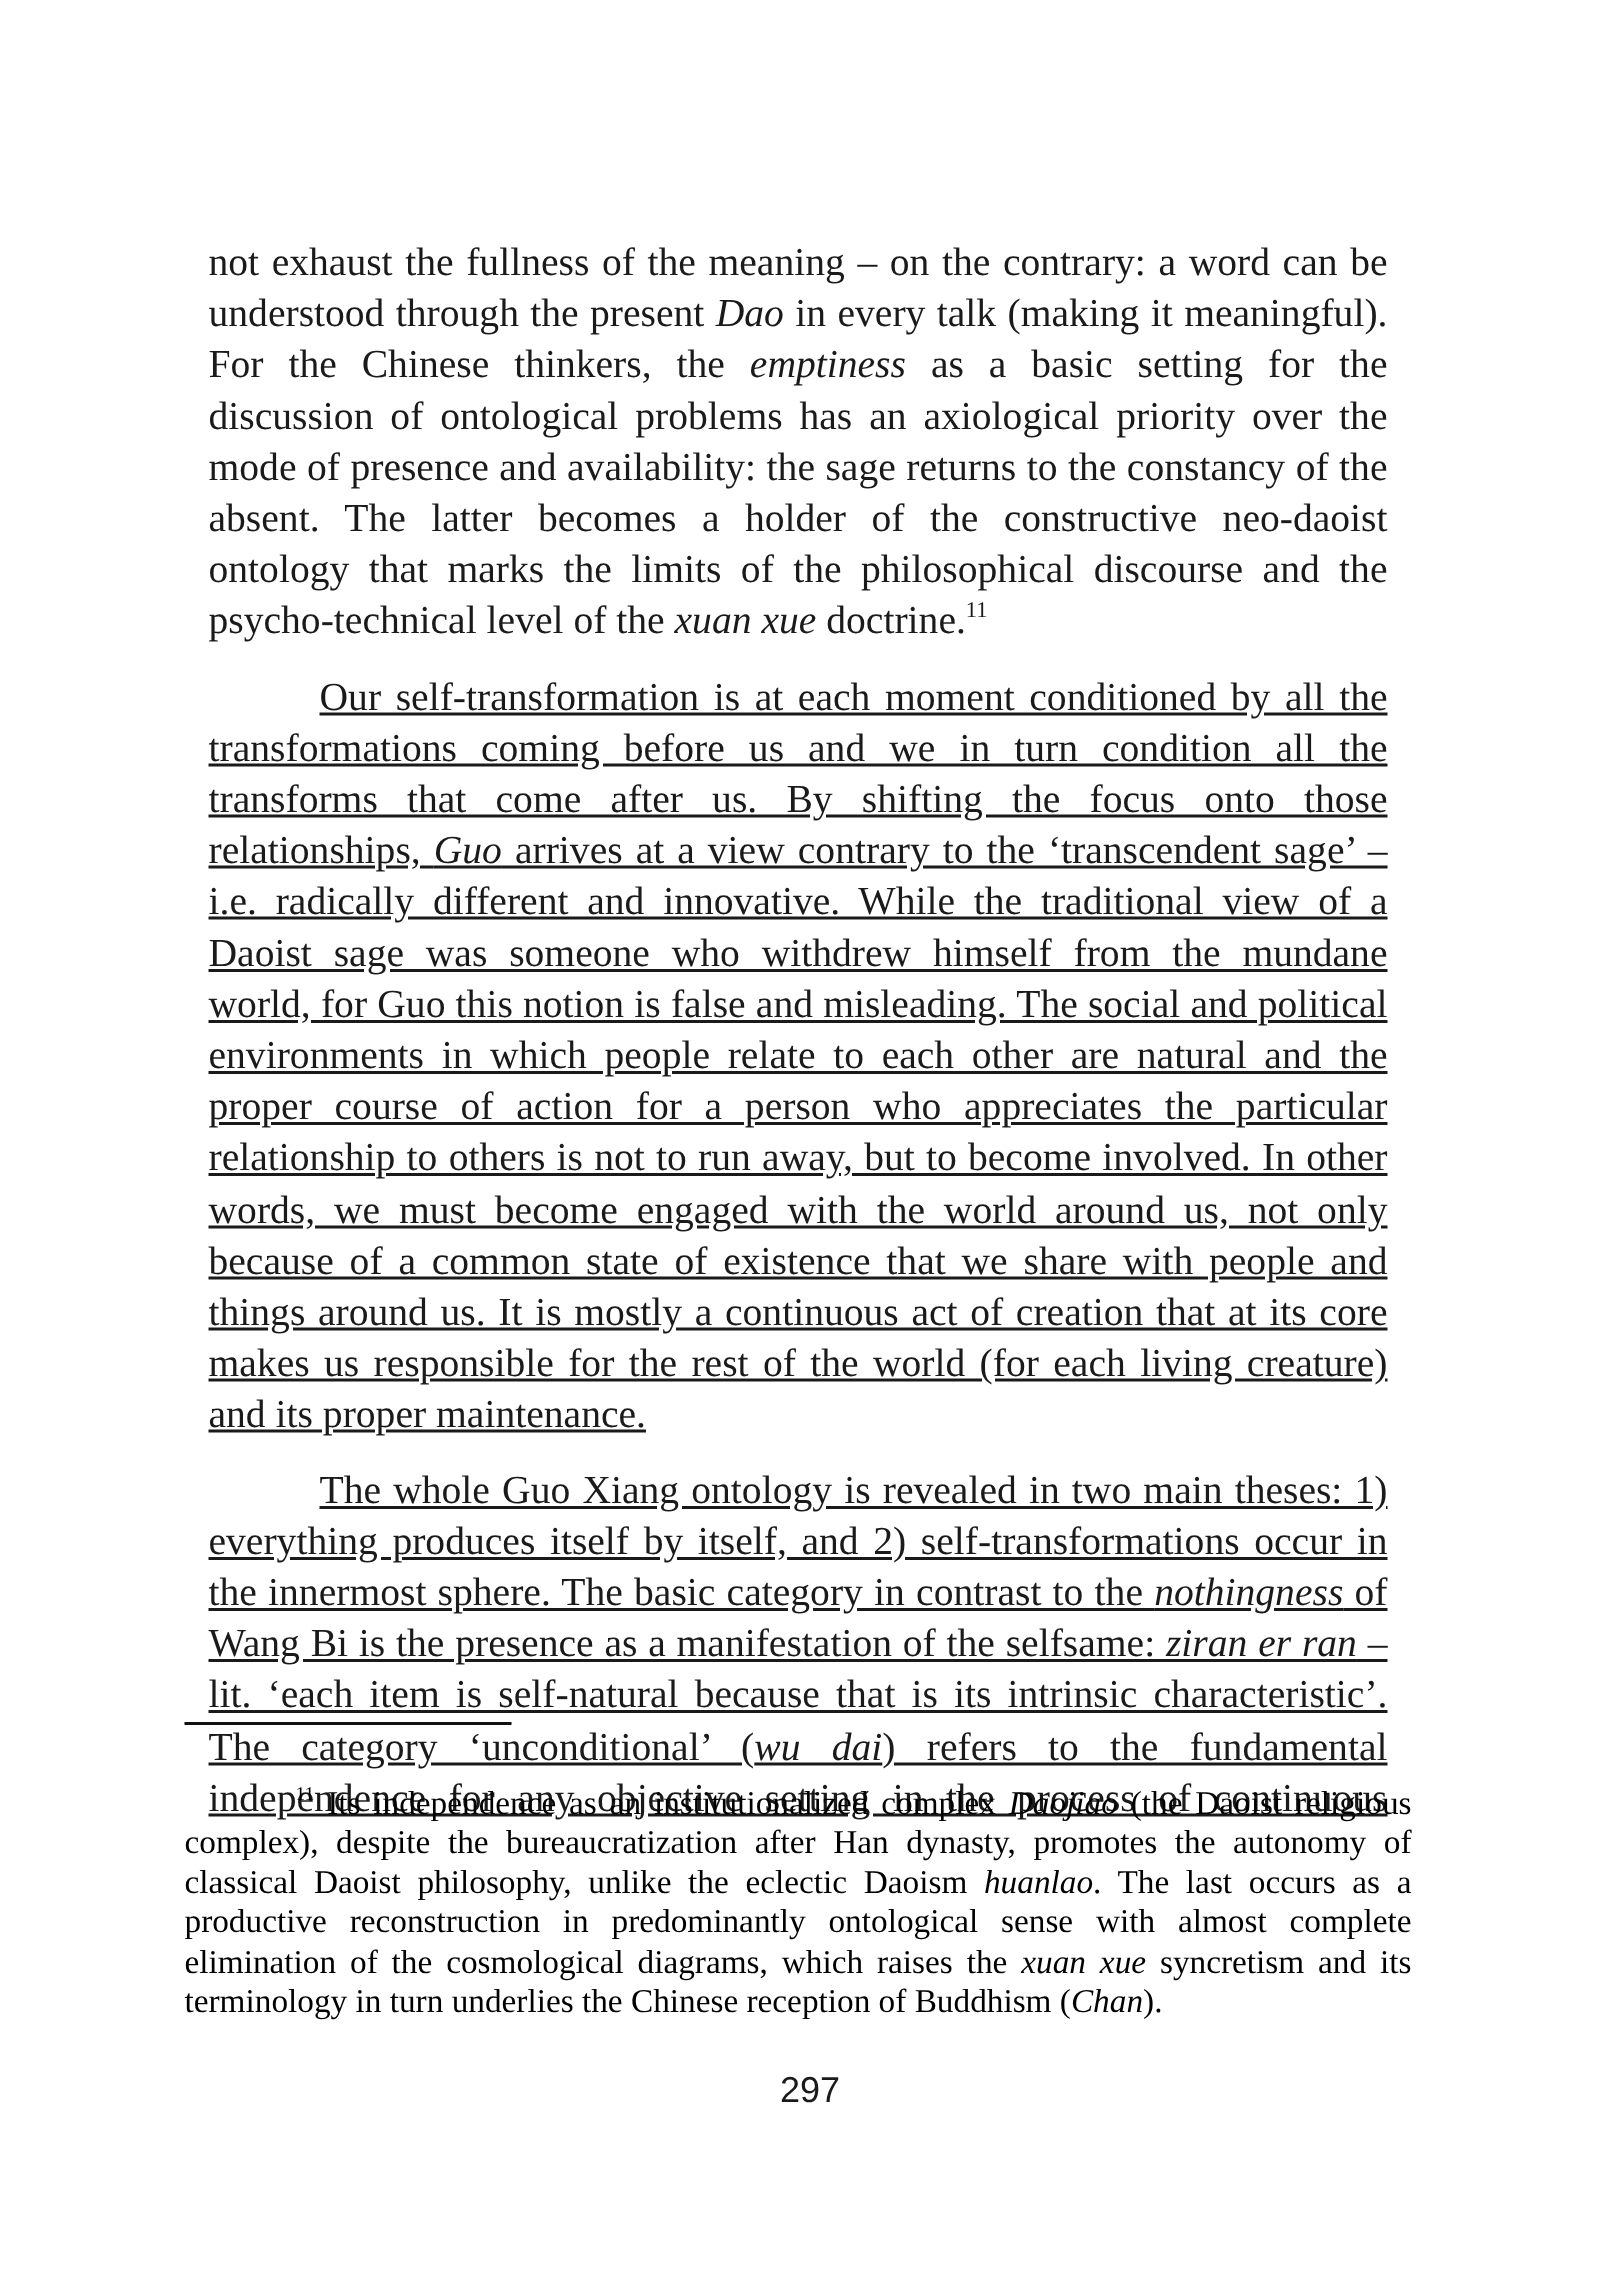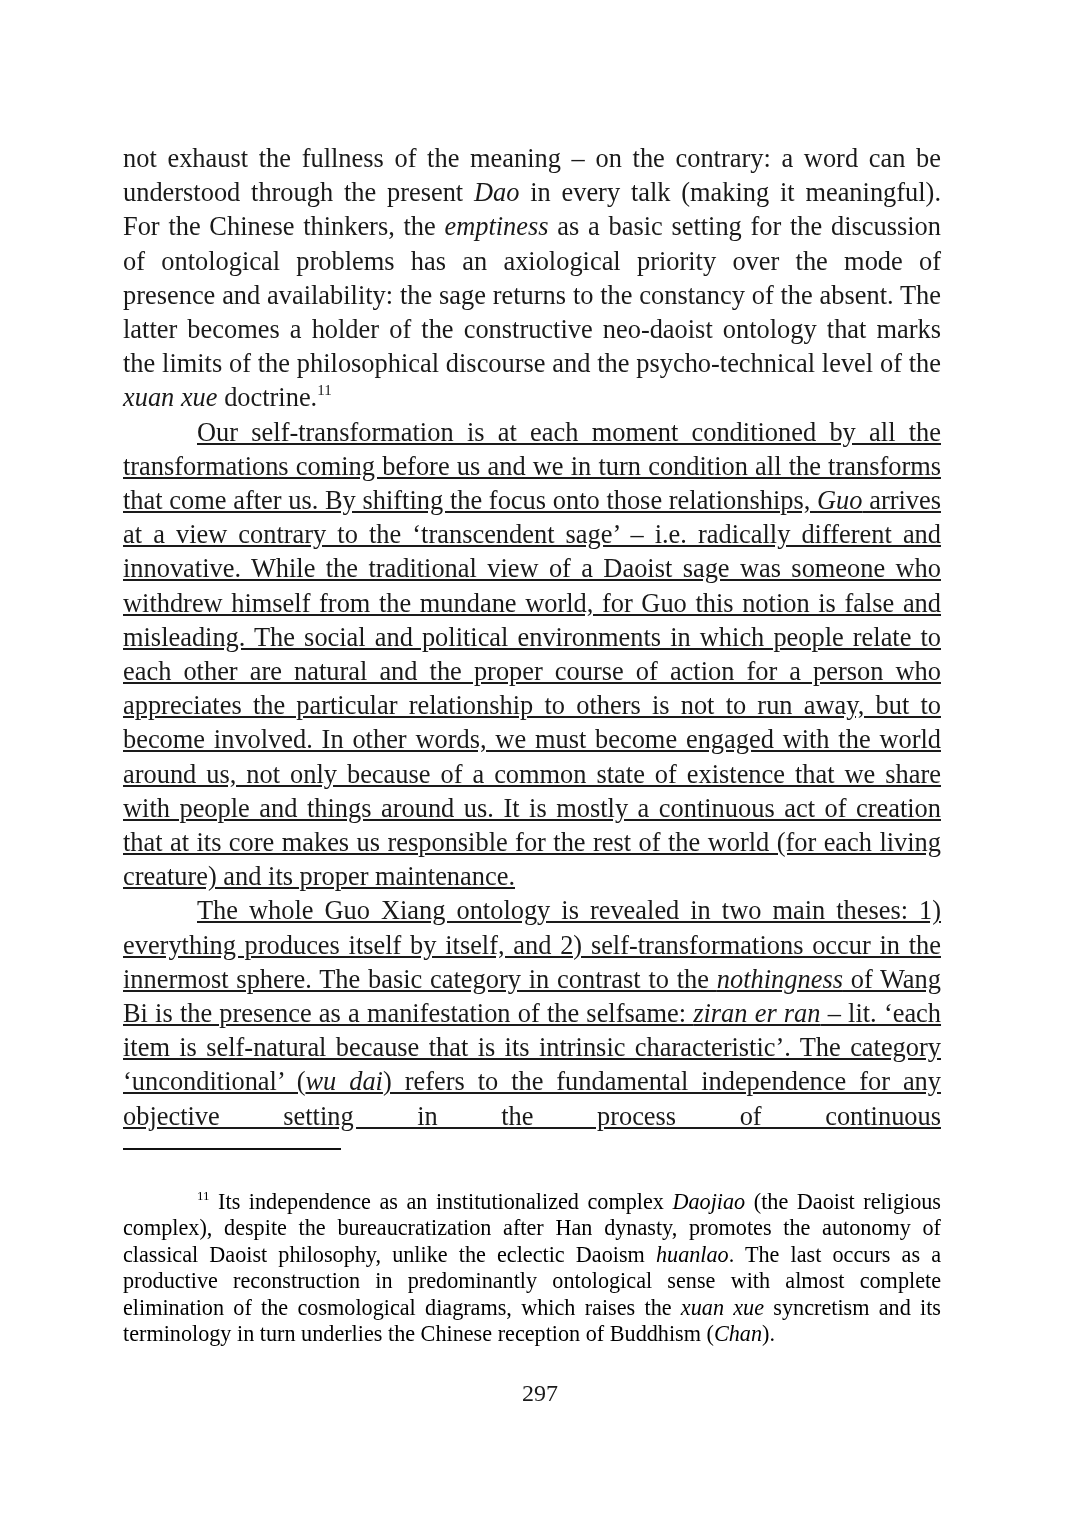--- a/index.html
+++ b/index.html
@@ -6,40 +6,40 @@
   body { width: 1080px; height: 1530px; position: relative; overflow: hidden; }
   .page {
     position: absolute; left: 123px; top: 141px; width: 818px;
     font-family: "Liberation Serif", "DejaVu Serif", serif;
     color: #1a1a1a;
   }
   .body-text {
     font-size: 26.4px; line-height: 34.2px;
     text-align: justify; margin: 0;
   }
-  .body-text p { margin: 0; text-align: justify; }
+  .body-text p { margin: 16px; text-align: justify; }
   .body-text p.indent { text-indent: 74px; text-decoration: underline; }
   .body-text .nowrap-last { text-align-last: left; }
   sup.fn-ref { font-size: 15px; line-height: 0; vertical-align: 11px; }
   .fn-rule {
     position: absolute; left: 123px; top: 1148px; width: 218px; height: 2px;
     background: #111;
   }
   .footnotes {
     position: absolute; left: 123px; top: 1189px; width: 818px;
     font-family: Liberation Serif, serif;
     font-size: 22.2px; line-height: 26.4px; color: #000000;
     text-align: justify;
   }
   .footnotes p { margin: 0; text-indent: 74px; text-align: justify; }
   .footnotes sup { font-size: 13px; line-height: 0; vertical-align: 9px; }
   .page-number {
     position: absolute; left: 0; width: 1080px; top: 1380px;
     text-align: center;
-    font-family: Liberation Serif, serif;
+    font-family: Liberation Sans, sans-serif;
     font-size: 24px; color: #1a1a1a;
   }
   i { font-style: italic; }
 </style>
 </head>
 <body>
 
 <div class="page">
   <div class="body-text">
     <p>

